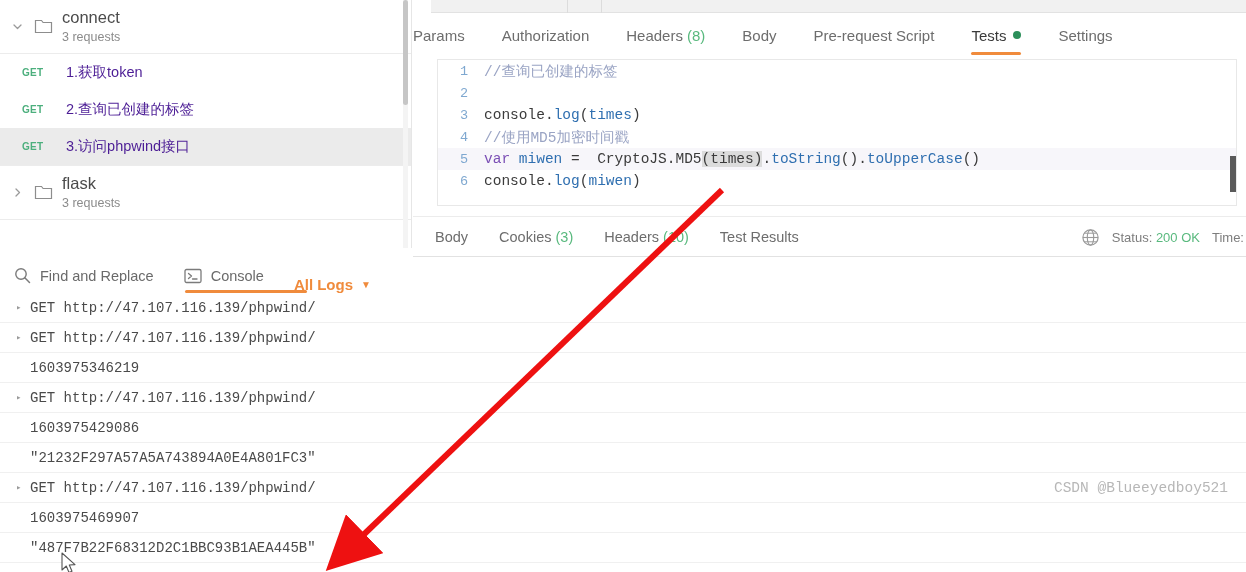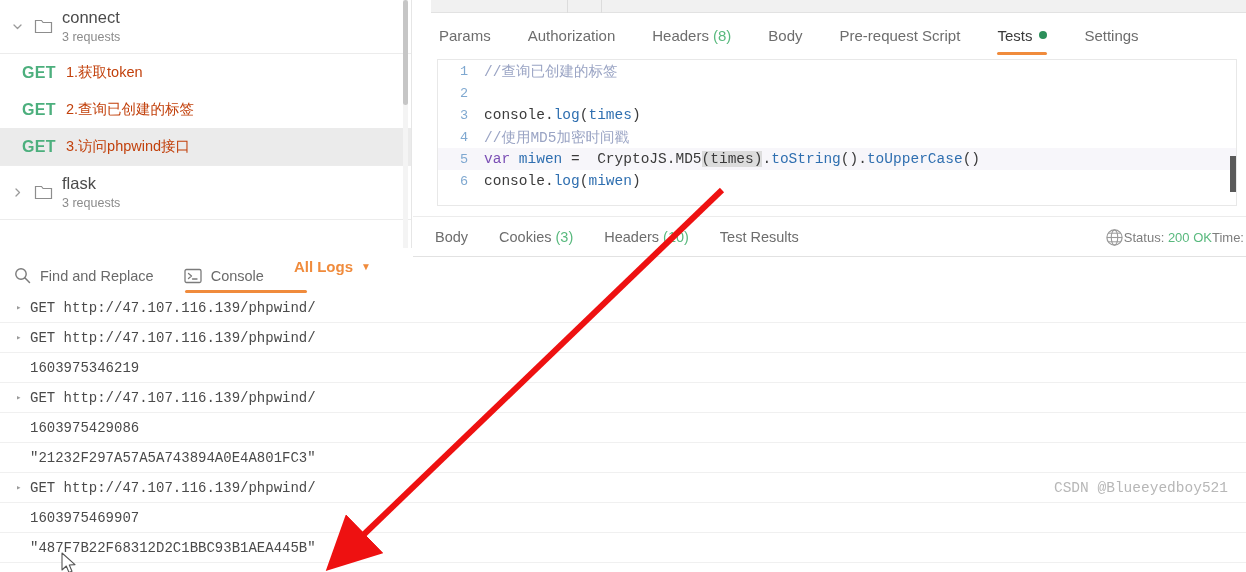--- a/index.html
+++ b/index.html
@@ -54,26 +54,26 @@
   .sep { height: 1px; background: #ececec; }
 
   .req-row {
     height: 37px;
     display: flex; align-items: center;
     padding-left: 22px;
     background: #ffffff;
   }
   .req-row.selected { background: #ebebeb; }
   .req-method {
-    font-size: 16px; font-weight: bold; color: #4caf7d;
+    font-size: 10px; font-weight: bold; color: #4caf7d;
     letter-spacing: .3px;
     width: 44px; flex: 0 0 44px;
   }
   .req-name {
-    font-size: 14.5px; color: #c2410c;
+    font-size: 14.5px; color: #4c1d95;
     white-space: nowrap;
   }
 
   
   #sb-scroll {
     position: absolute; right: 3px; top: 0;
     width: 5px; height: 105px;
     background: #c6c6c6; border-radius: 3px;
   }
   #sb-track {
@@ -100,21 +100,20 @@
   }
   #tabstrip-top .tsplit2 {
     position: absolute; left: 170px; top: 0; width: 1px; height: 13px;
     background: #dcdcdc;
   }
 
   #reqtabs {
     position: absolute; left: 0; top: 14px;
     width: 833px; height: 42px;
     display: flex; align-items: center;
-    padding-left: 26px;
     background: #ffffff;
   }
   .rtab {
     position: relative;
     font-size: 15px; color: #6d6d6d;
     margin-right: 37px;
     white-space: nowrap;
     display: flex; align-items: center;
     height: 42px;
   }
@@ -171,33 +170,33 @@
     display: flex; align-items: center;
     padding-left: 22px;
   }
   .restab {
     font-size: 14.5px; color: #6d6d6d;
     margin-right: 31px; white-space: nowrap;
   }
   .restab .cnt { color: #59b97e; }
   #resmeta {
     position: absolute; right: 0; top: 0; height: 41px;
-    display: flex; align-items: center; 
+    display: flex; align-items: center; gap: 12px;
     padding-right: 2px;
   }
   .globe { color: #9a9a9a; display: flex; align-items: center; }
   .metatext { font-size: 13px; color: #7d7d7d; white-space: nowrap; }
   .metatext .ok { color: #59b97e; }
 
   
   #consolebar {
     position: absolute; left: 0; top: 258px;
     width: 1246px; height: 35px;
     background: #ffffff;
-    display: flex; align-items: flex-start;
+    display: flex; align-items: flex-end;
     padding-left: 14px;
   }
   .cbitem {
     position: relative;
     display: flex; align-items: center;
     height: 35px;
     margin-right: 30px;
   }
   .cbicon { color: #7b7b7b; display: flex; align-items: center; margin-right: 9px; }
   .cblabel { font-size: 14.5px; color: #6a6a6a; white-space: nowrap; }

